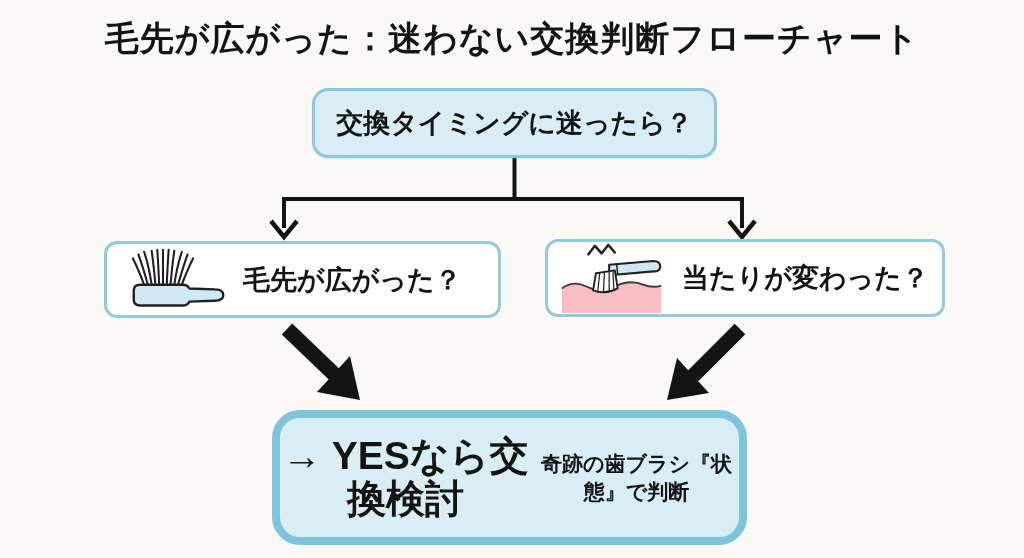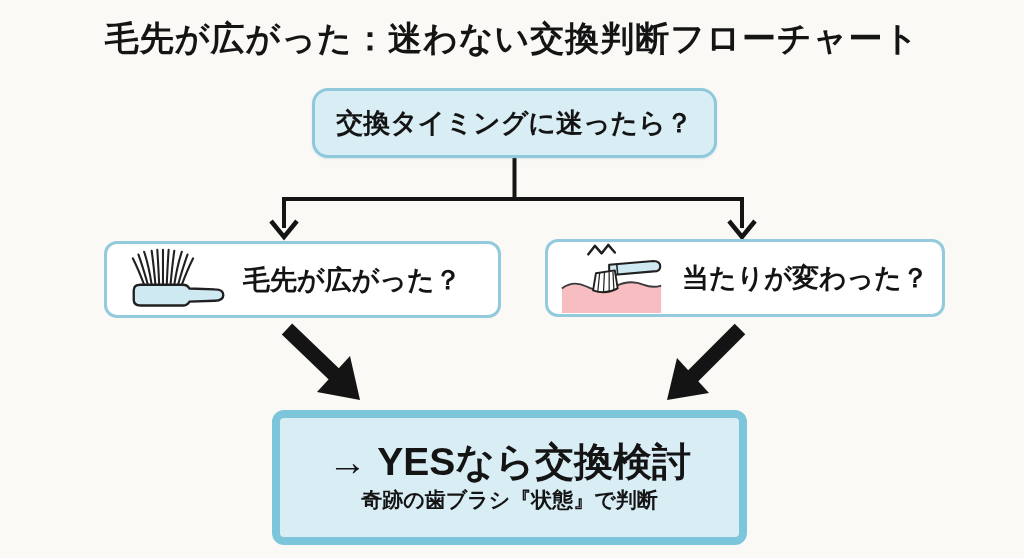--- a/index.html
+++ b/index.html
@@ -54,22 +54,22 @@
   .node-branch-right{
     left:537px;top:239px;width:400px;height:78px;
     padding-left:12px;
     gap:18px;
     margin-left:8px;
   }
   .node-result{
     left:272px;top:410px;width:475px;height:135px;
     background:#d9edf5;
     border:8px solid #7cc5db;
-    border-radius:12px;
-    flex-direction:column;
+    border-radius:28px;
+    flex-direction:row;
     gap:3px;
   }
   .result-main{
     font-size:39px;font-weight:800;line-height:1.1;
   }
   .result-sub{
     font-size:21px;font-weight:700;
   }
   .branch-icon{flex:0 0 auto;display:block;}
   .branch-label{white-space:nowrap;}

